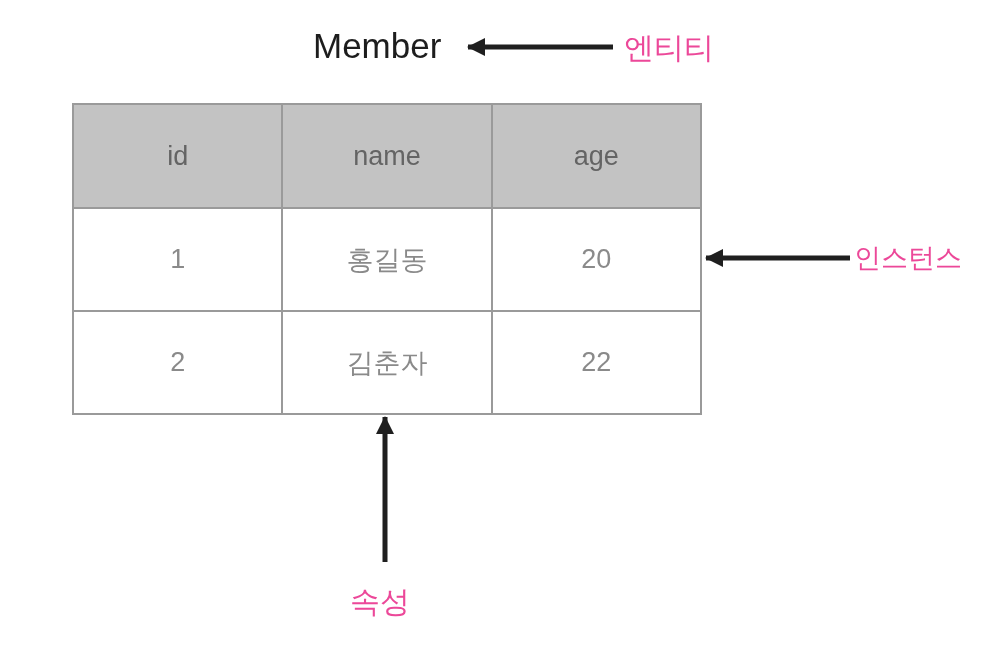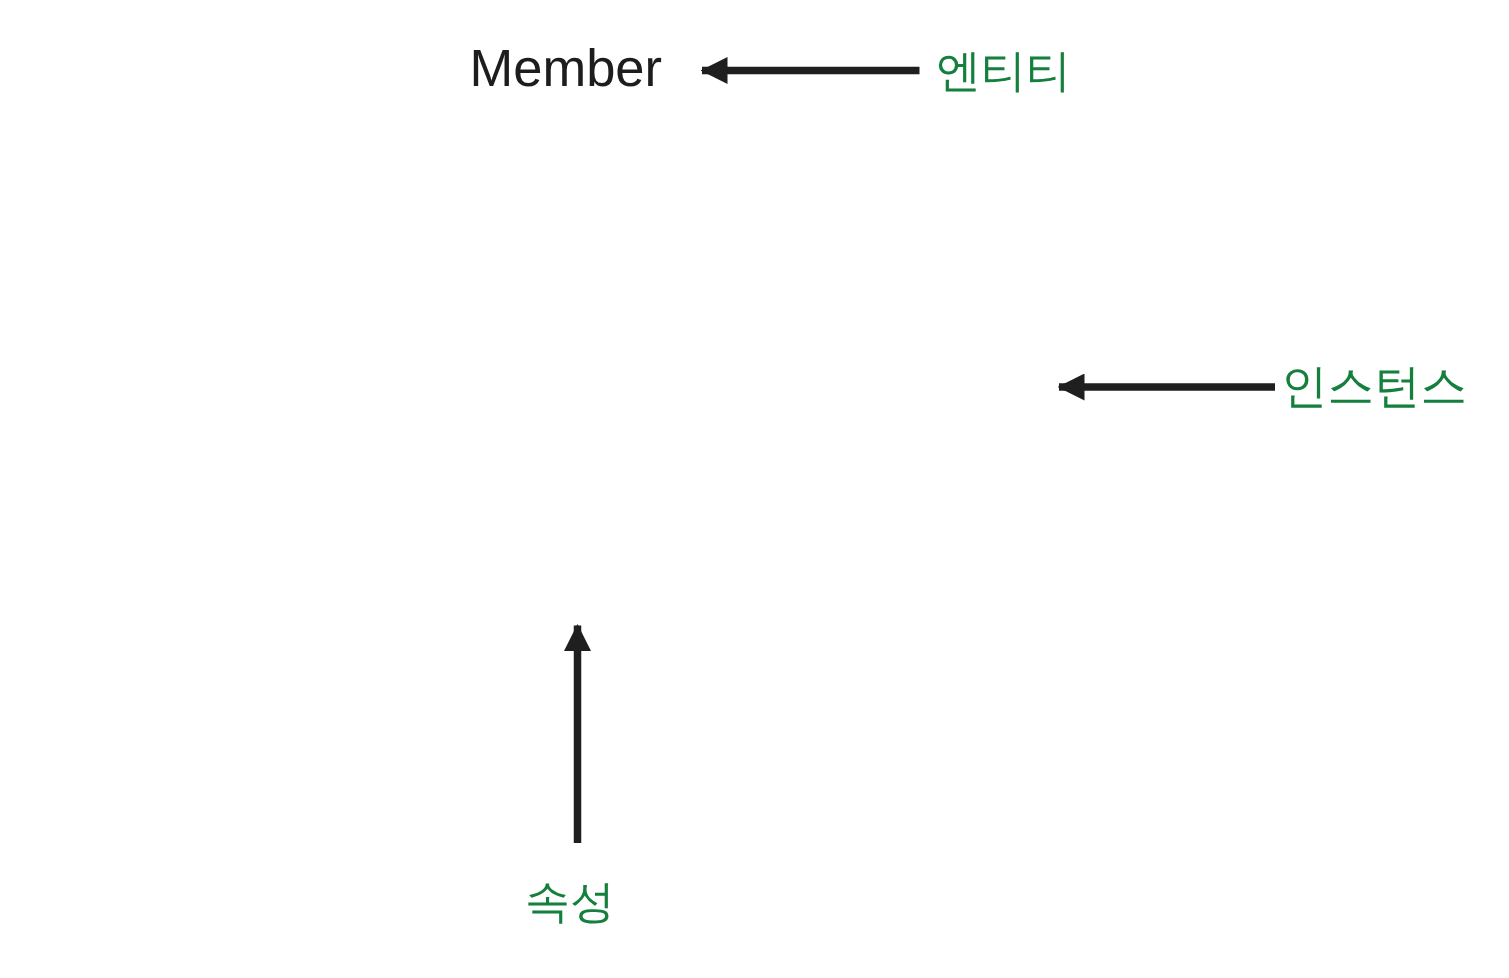--- a/index.html
+++ b/index.html
@@ -23,33 +23,33 @@
     left: 313px;
     top: 26px;
     font-size: 35px;
     line-height: 40px;
     color: #1d1d1d;
     letter-spacing: 0px;
     white-space: nowrap;
   }
   .red-label {
     position: absolute;
-    color: #15803d;
+    color: #ec4899;
     white-space: nowrap;
   }
   .label-entity {
     left: 624px;
     top: 31px;
     font-size: 30px;
     line-height: 34px;
   }
   .label-instance {
     left: 854px;
     top: 240px;
-    font-size: 31px;
+    font-size: 27px;
     line-height: 36px;
   }
   .label-attribute {
     left: 350px;
     top: 582px;
     font-size: 30px;
     line-height: 40px;
   }
   table.member {
     position: absolute;
@@ -86,20 +86,41 @@
     pointer-events: none;
   }
 </style>
 </head>
 <body>
 
 <div class="canvas">
 
   <div class="title">Member</div>
 
+  <table class="member">
+    <thead>
+      <tr>
+        <th>id</th>
+        <th>name</th>
+        <th>age</th>
+      </tr>
+    </thead>
+    <tbody>
+      <tr>
+        <td>1</td>
+        <td>홍길동</td>
+        <td>20</td>
+      </tr>
+      <tr>
+        <td>2</td>
+        <td>김춘자</td>
+        <td>22</td>
+      </tr>
+    </tbody>
+  </table>
 
   <svg class="arrows" viewBox="0 0 1006 652" xmlns="http://www.w3.org/2000/svg">
     <defs>
       <marker id="ah" markerWidth="3.6" markerHeight="3.6" refX="3.4" refY="1.8" orient="auto" markerUnits="strokeWidth">
         <path d="M0,0 L3.6,1.8 L0,3.6 z" fill="#1f1f1f"></path>
       </marker>
     </defs>
     <line x1="613" y1="47" x2="468" y2="47" stroke="#1f1f1f" stroke-width="5" marker-end="url(#ah)"></line>
     <line x1="850" y1="258" x2="706" y2="258" stroke="#1f1f1f" stroke-width="5" marker-end="url(#ah)"></line>
     <line x1="385" y1="562" x2="385" y2="417" stroke="#1f1f1f" stroke-width="5" marker-end="url(#ah)"></line>

